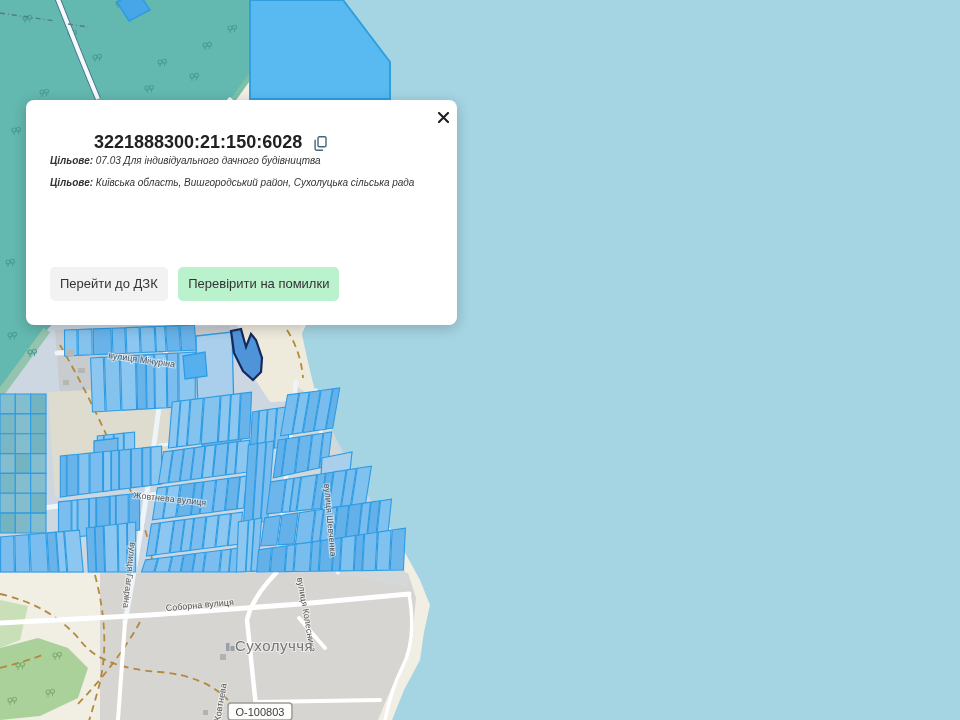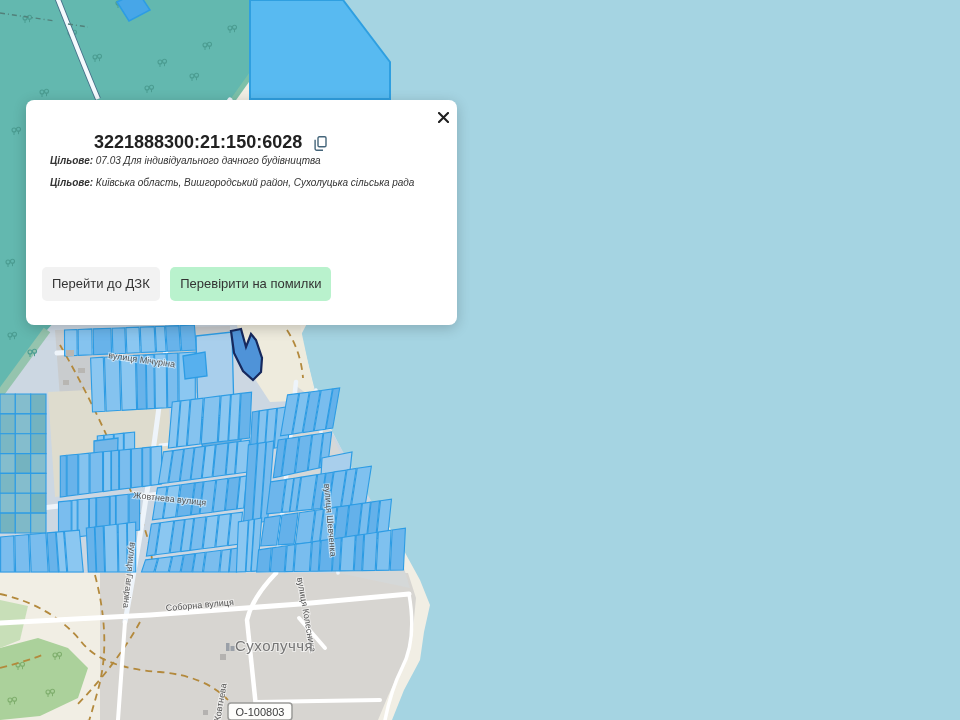--- a/index.html
+++ b/index.html
@@ -4,21 +4,21 @@
 html,body { width:960px; height:720px; overflow:hidden; font-family:"Liberation Sans", sans-serif; }
 .stage { position:relative; width:960px; height:720px; }
 .stage svg.map { position:absolute; left:0; top:0; }
 .popup { position:absolute; left:26px; top:100px; width:431px; height:225px; background:#ffffff; border-radius:8px;
   box-shadow:0 3px 14px rgba(0,0,0,0.2); }
 .close { position:absolute; top:9px; right:8px; }
 .title { position:absolute; left:24px; top:32px; font-size:18px; line-height:20px; font-weight:bold; color:#212121;margin-left:44px; }
 .title .cp { vertical-align:-3px; margin-left:7px; }
 .body { position:absolute; left:24px; top:50px; width:390px; font-size:10px; color:#333333; line-height:22px;font-style:italic; }
 .body b { color:#333; }
-.btns { position:absolute; left:16px; top:167px; }
+.btns { position:absolute; left:24px; top:167px; }
 .btn { display:inline-block; height:34px; line-height:34px; border-radius:5px; font-size:13px; color:#333; }
 .b1 { background:#f2f2f2; padding:0 10px; }
 .b2 { background:#b9f2cd; margin-left:6px; padding:0 10px; }
 </style></head>
 <body>
 <div class="stage">
 <svg class="map" width="960" height="720" viewBox="0 0 960 720">
       <rect width="960" height="720" fill="#a5d4e2"></rect>
       <polygon points="0,0 343,0 390,62 390,100 350,240 301,335 318,403 343,453 370,500 397,538 420,580 430,605 424,632 420,660 404,690 392,720 0,720" fill="#f1eee4"></polygon>
       <polygon points="100,573 408,573 416,598 412,640 404,662 388,696 378,720 100,720" fill="#d7d5d1"></polygon>

